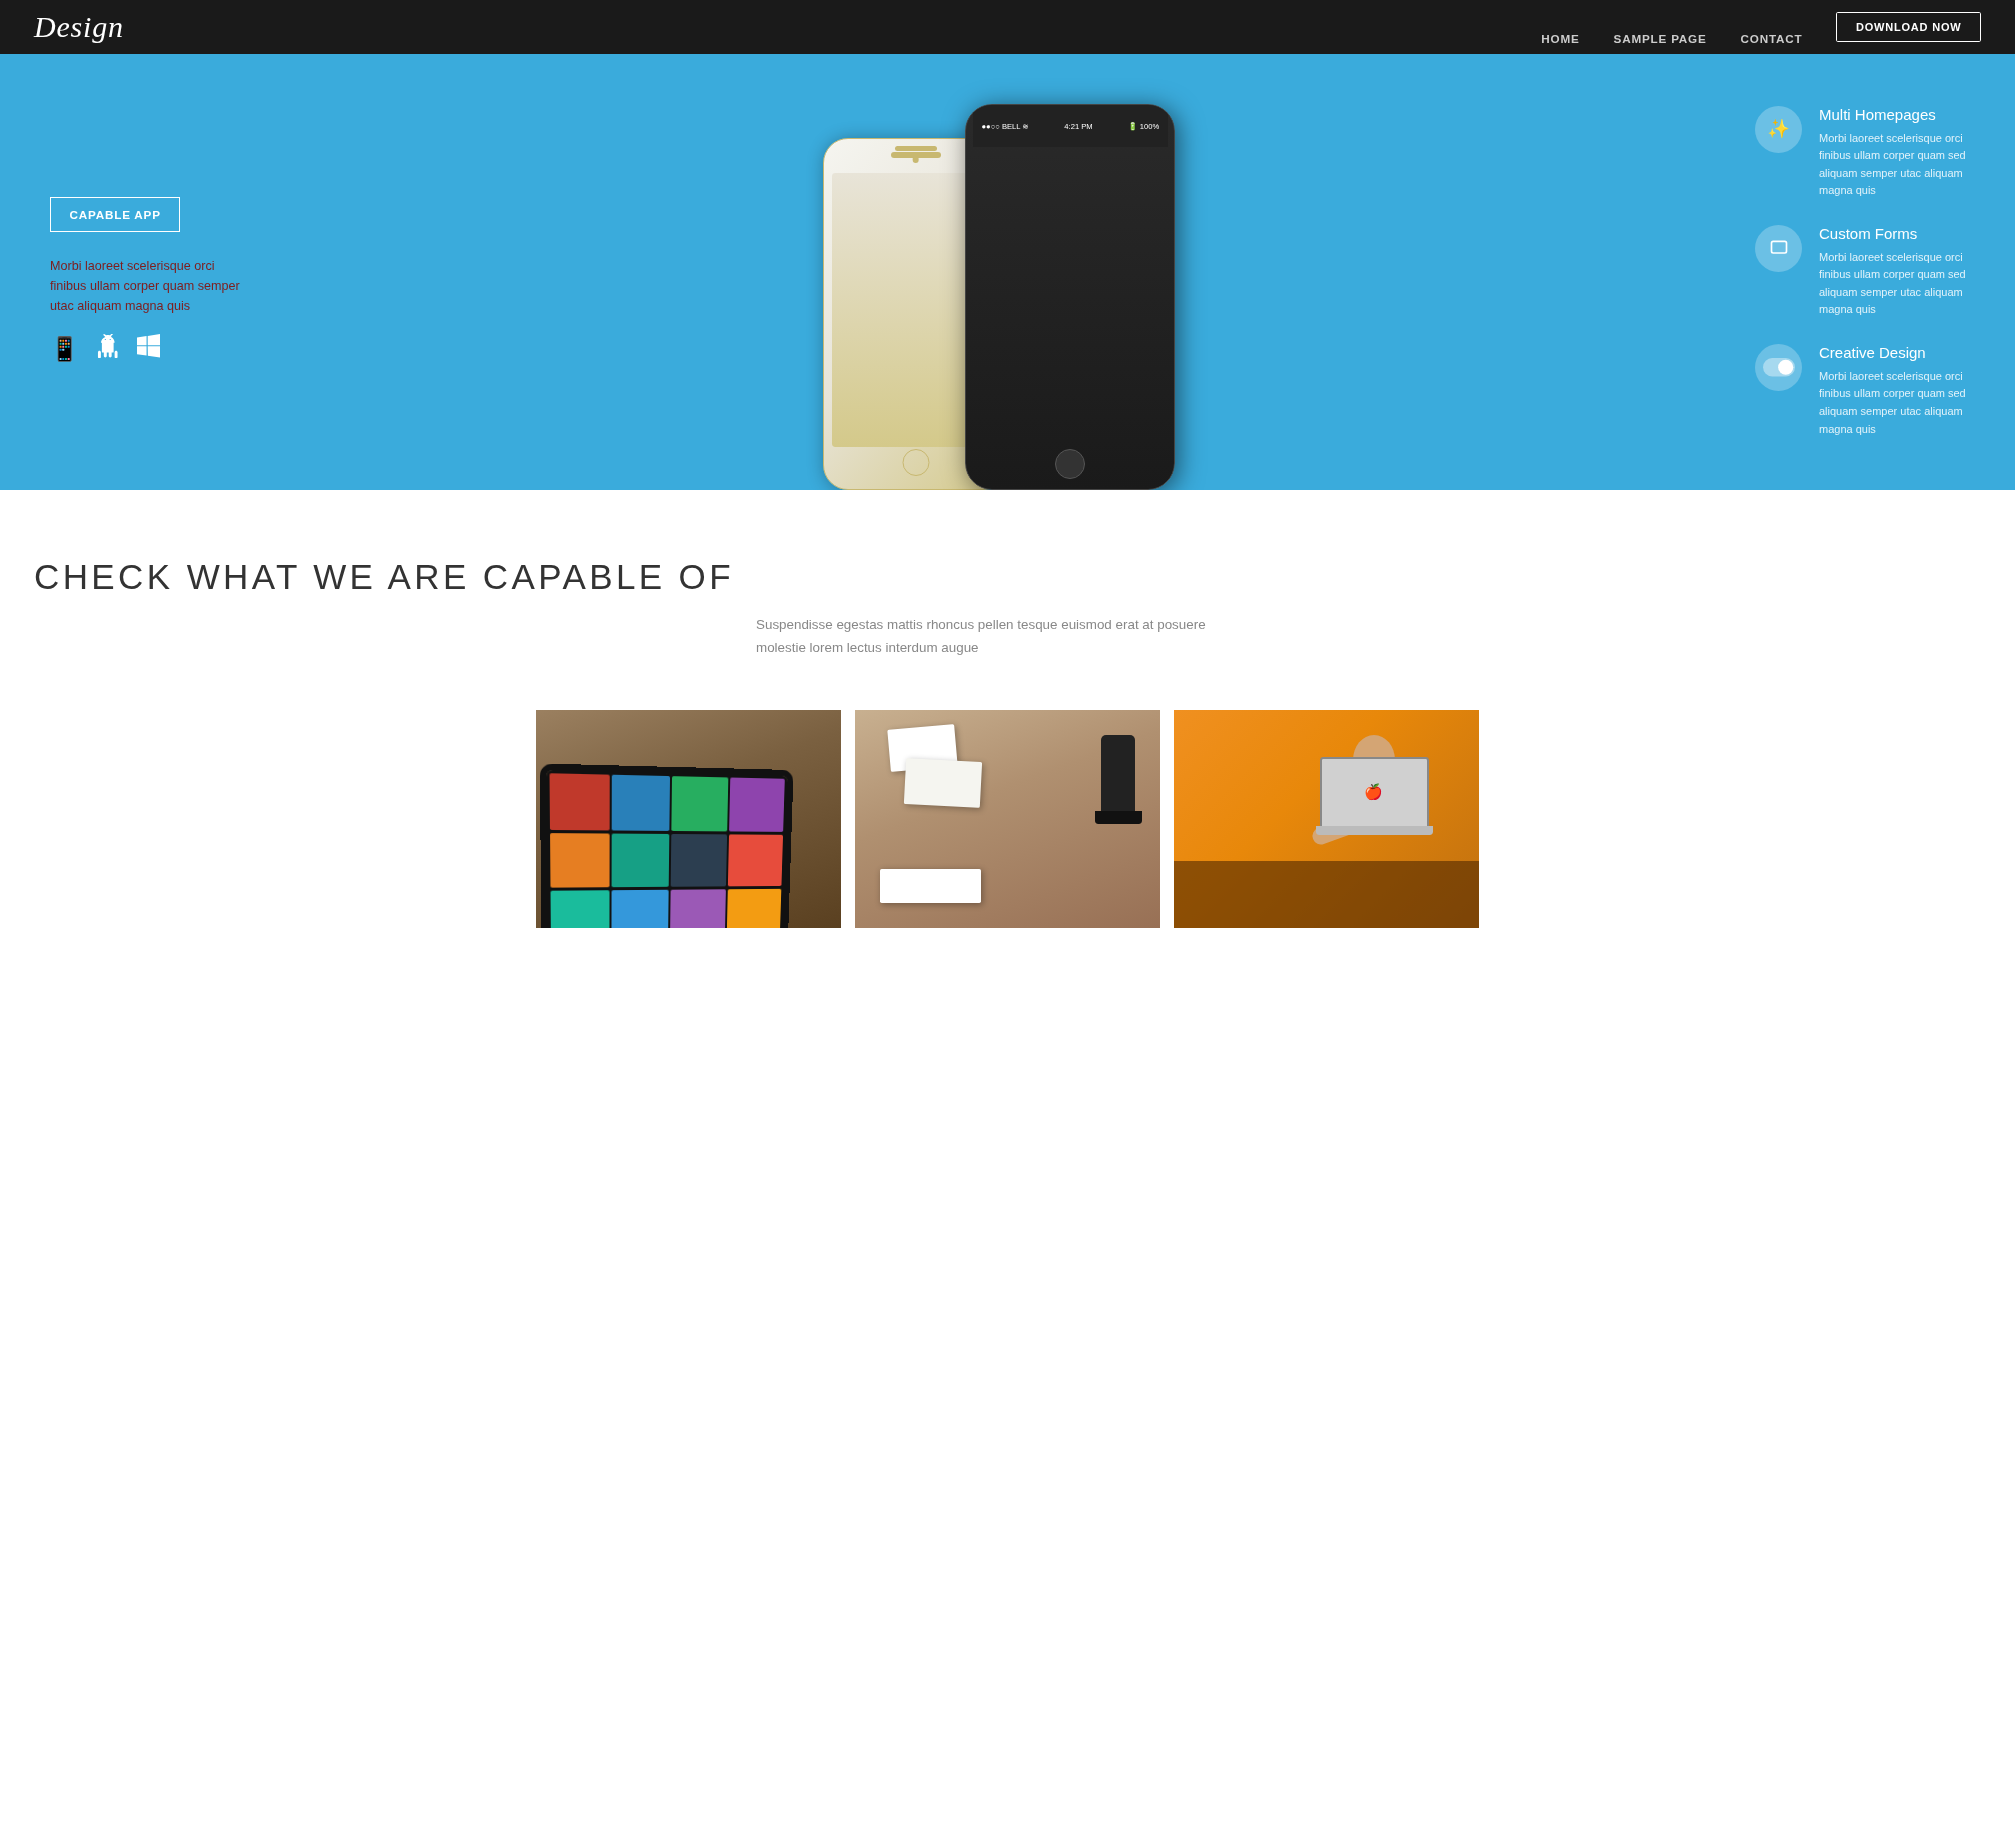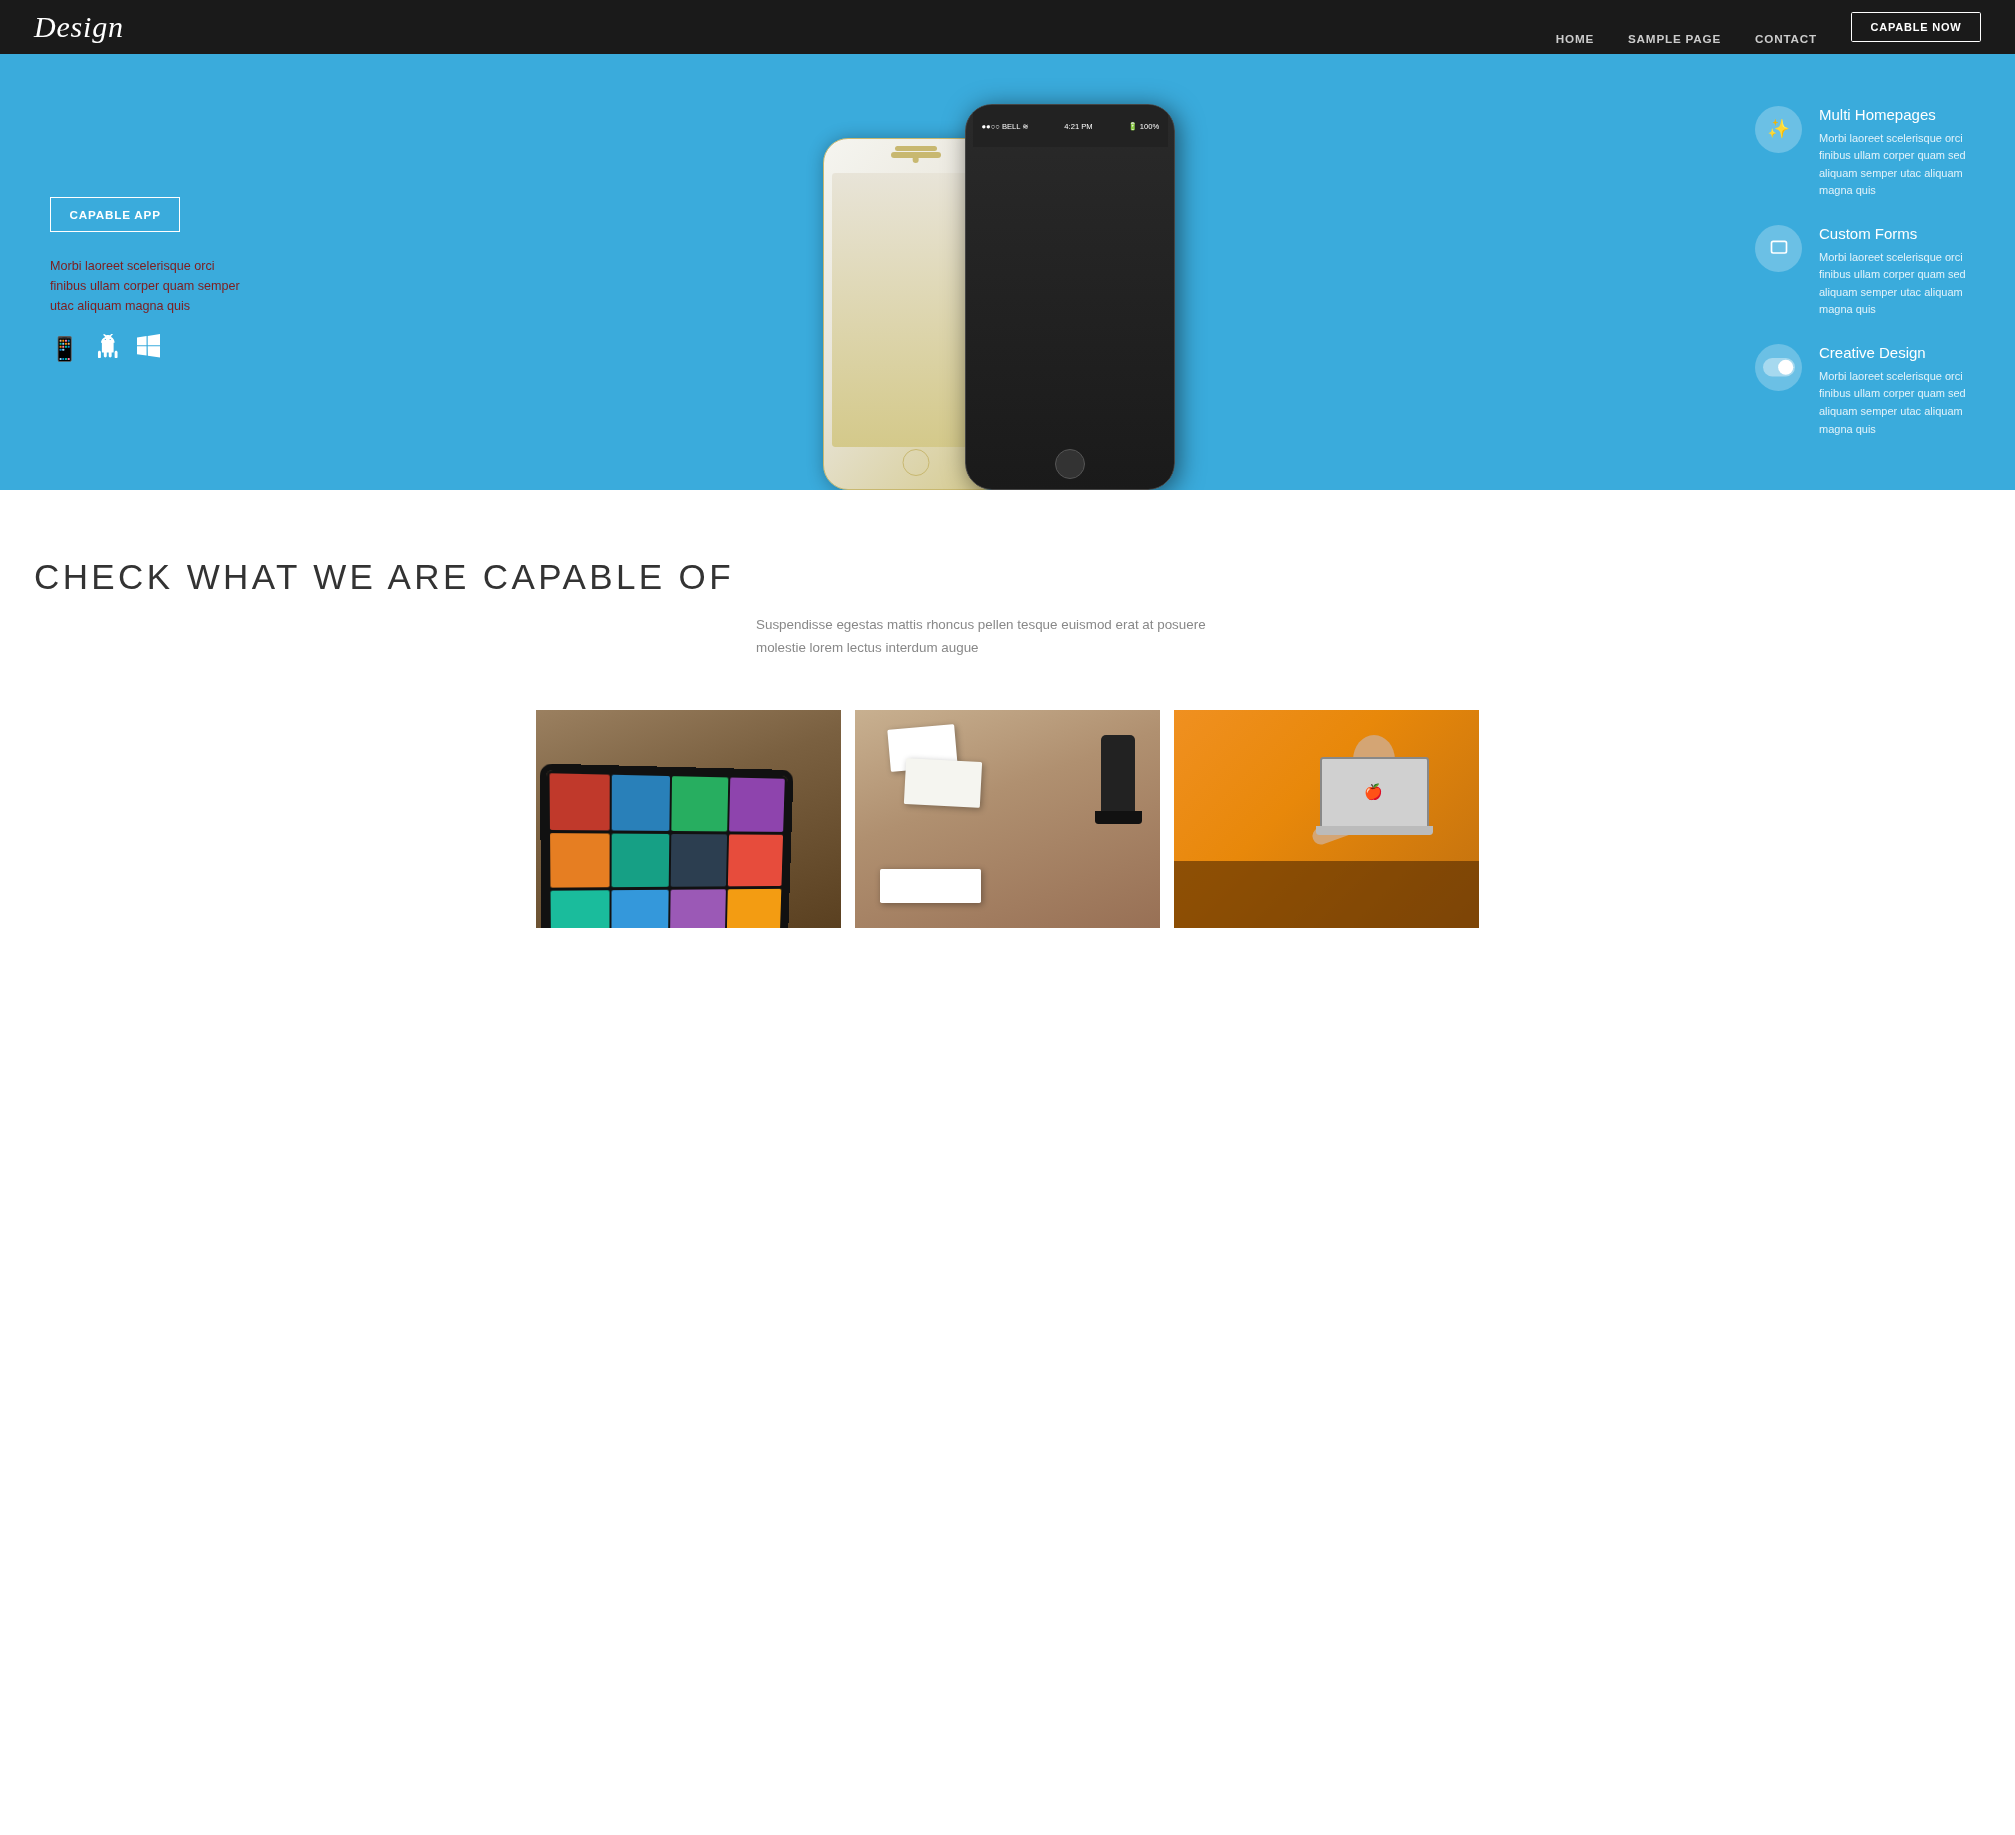--- a/index.html
+++ b/index.html
@@ -312,21 +312,21 @@
   </style>
 </head>
 <body>
 
 <nav>
   <div class="logo">Design</div>
   <div class="nav-links">
     <a class="nav-link">HOME</a>
     <a class="nav-link">SAMPLE PAGE</a>
     <a class="nav-link">CONTACT</a>
-    <button class="nav-purchase">CAPABLE NOW</button>
+    <button class="nav-purchase">DOWNLOAD NOW</button>
   </div>
 </nav>
 
 <section class="hero">
 
   <div class="hero-left">
     <a class="download-btn">CAPABLE APP</a>
     <p class="hero-desc">Morbi laoreet scelerisque orci finibus ullam corper quam semper utac aliquam magna quis</p>
     <div class="platform-icons">
       <span class="platform-icon">📱</span>

